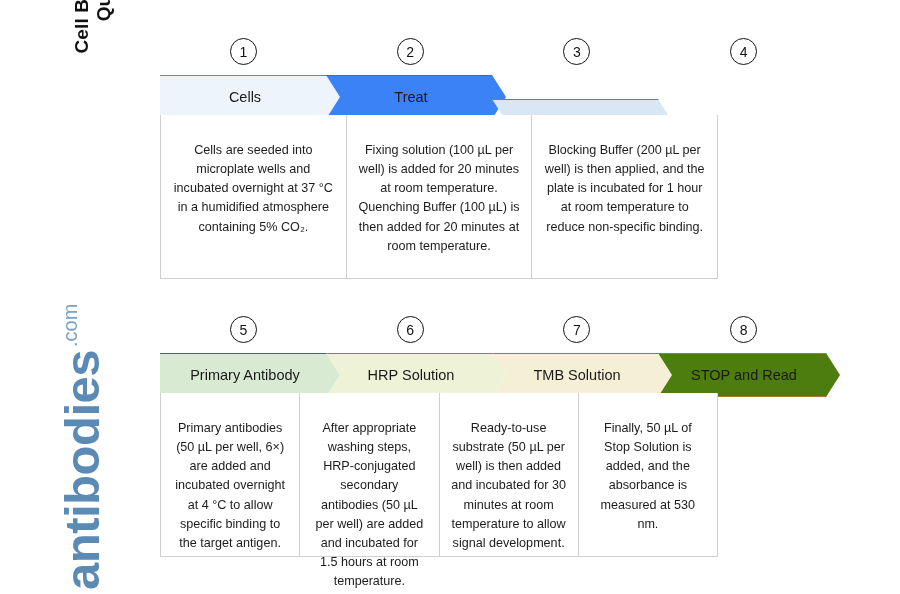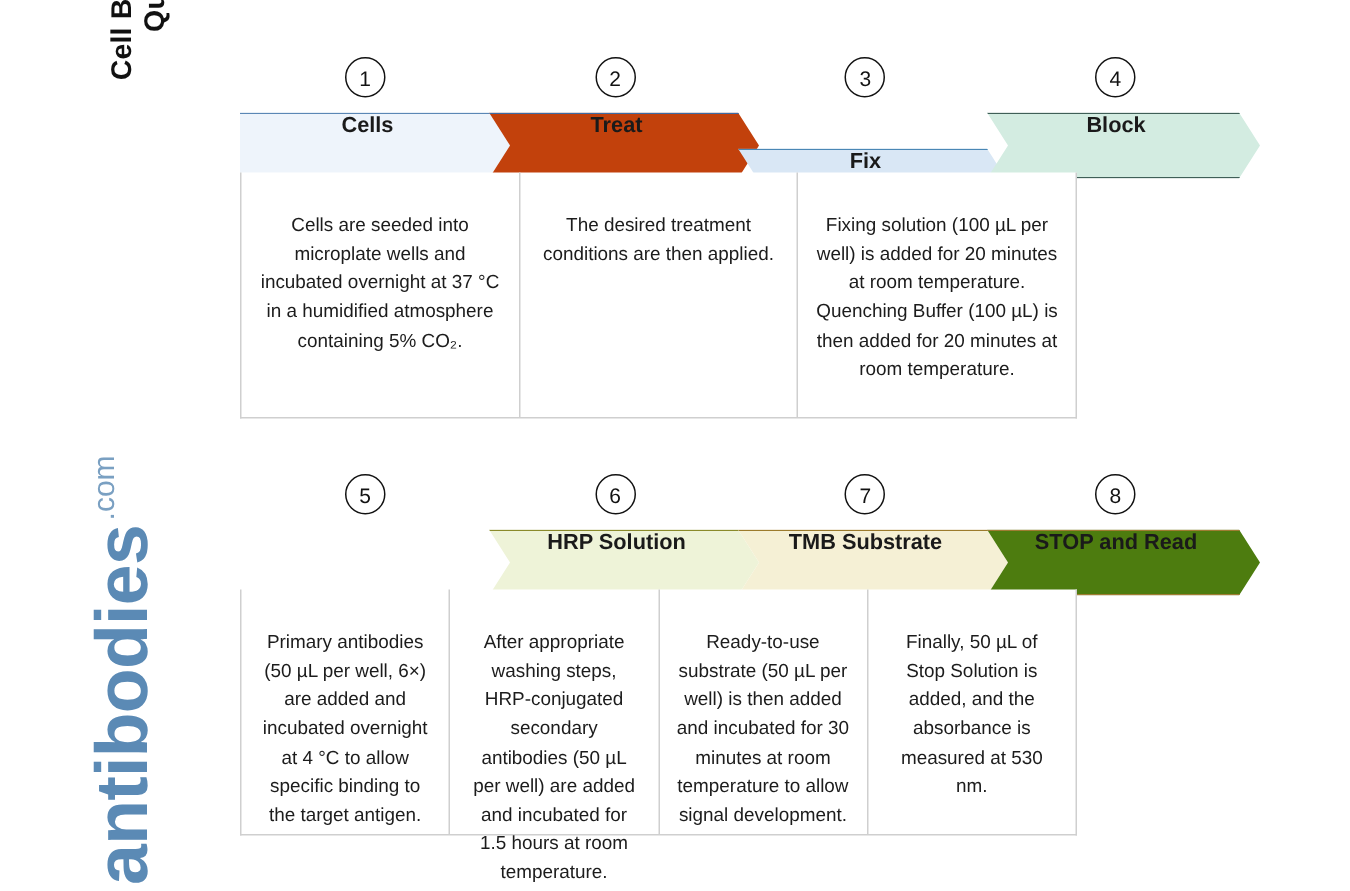--- a/index.html
+++ b/index.html
@@ -107,24 +107,24 @@
     position: relative;
     height: 40px;
     width: 680px;
   }
   .chev {
     position: absolute;
     top: 0;
     height: 44px;
     width: 180px;
     display: flex;
+    align-items: center;
     justify-content: center;
     font-size: 14.5px;
     color: #1a1a1a;
-    font-weight: bold;
   }
   .chev > span { position: relative; left: -5px; }
   .chev.c0 { left: 0px;   clip-path: polygon(0 0, 166px 0, 180px 50%, 166px 100%, 0 100%); }
   .chev.c1 { left: 166px; clip-path: polygon(0 0, 166px 0, 180px 50%, 166px 100%, 0 100%, 14px 50%); }
   .chev.c2 { left: 332px; clip-path: polygon(0 0, 166px 0, 180px 50%, 166px 100%, 0 100%, 14px 50%); }
   .chev.c3 { left: 498px; width: 182px; clip-path: polygon(0 0, 168px 0, 182px 50%, 168px 100%, 0 100%, 14px 50%); }
 
   
   .body-band {
     position: relative;
@@ -182,40 +182,37 @@
       </div>
       <div class="num-cell">
         <div class="num-circle">4</div>
       </div>
     </div>
 
     <div class="chev-band">
       <div class="chev c0" style="background: rgb(238, 244, 251); border-top: 1.4px solid rgb(91, 135, 181); border-bottom: 1.4px solid rgb(91, 135, 181);">
         <span>Cells</span>
       </div>
-      <div class="chev c1" style="background: #c2410c; border-top: 1.4px solid rgb(61, 107, 165); border-bottom: 1.4px solid rgb(61, 107, 165);">
+      <div class="chev c1" style="background: #3b82f6; border-top: 1.4px solid rgb(61, 107, 165); border-bottom: 1.4px solid rgb(61, 107, 165);">
         <span>Treat</span>
       </div>
       <div class="chev c2" style="background: rgb(217, 231, 245); border-top: 1.4px solid rgb(74, 135, 181); border-bottom: 1.4px solid rgb(74, 135, 181); margin-top: 24px;">
         <span>Fix</span>
       </div>
-      <div class="chev c3" style="background: rgb(211, 236, 225); border-top: 1.4px solid rgb(63, 95, 87); border-bottom: 1.4px solid rgb(63, 95, 87);">
-        <span>Block</span>
-      </div>
     </div>
 
     <div class="body-band">
       <div class="body-cell">
         <p>Cells are seeded into microplate wells and incubated overnight at 37 °C in a humidified atmosphere containing 5% CO₂.</p>
       </div>
       <div class="body-cell">
-        <p>The desired treatment conditions are then applied.</p>
-      </div>
-      <div class="body-cell">
         <p>Fixing solution (100 µL per well) is added for 20 minutes at room temperature. Quenching Buffer (100 µL) is then added for 20 minutes at room temperature.</p>
+      </div>
+      <div class="body-cell">
+        <p>Blocking Buffer (200 µL per well) is then applied, and the plate is incubated for 1 hour at room temperature to reduce non-specific binding.</p>
       </div>
     </div>
   </div>
 
   <div class="row" id="row-2">
     <div class="num-strip">
       <div class="num-cell">
         <div class="num-circle">5</div>
       </div>
       <div class="num-cell">
@@ -223,25 +220,28 @@
       </div>
       <div class="num-cell">
         <div class="num-circle">7</div>
       </div>
       <div class="num-cell">
         <div class="num-circle">8</div>
       </div>
     </div>
 
     <div class="chev-band">
+      <div class="chev c0" style="background: rgb(217, 234, 211); border-top: 1.4px solid rgb(71, 113, 31); border-bottom: 1.4px solid rgb(71, 113, 31);">
+        <span>Primary Antibody</span>
+      </div>
       <div class="chev c1" style="background: rgb(238, 243, 216); border-top: 1.4px solid rgb(138, 138, 42); border-bottom: 1.4px solid rgb(138, 138, 42);">
         <span>HRP Solution</span>
       </div>
       <div class="chev c2" style="background: rgb(245, 240, 213); border-top: 1.4px solid rgb(156, 123, 44); border-bottom: 1.4px solid rgb(156, 123, 44);">
-        <span>TMB Substrate</span>
+        <span>TMB Solution</span>
       </div>
       <div class="chev c3" style="background: #4d7c0f; border-top: 1.4px solid rgb(160, 124, 50); border-bottom: 1.4px solid rgb(160, 124, 50);">
         <span>STOP and Read</span>
       </div>
     </div>
 
     <div class="body-band">
       <div class="body-cell">
         <p>Primary antibodies (50 µL per well, 6×) are added and incubated overnight at 4 °C to allow specific binding to the target antigen.</p>
       </div>

